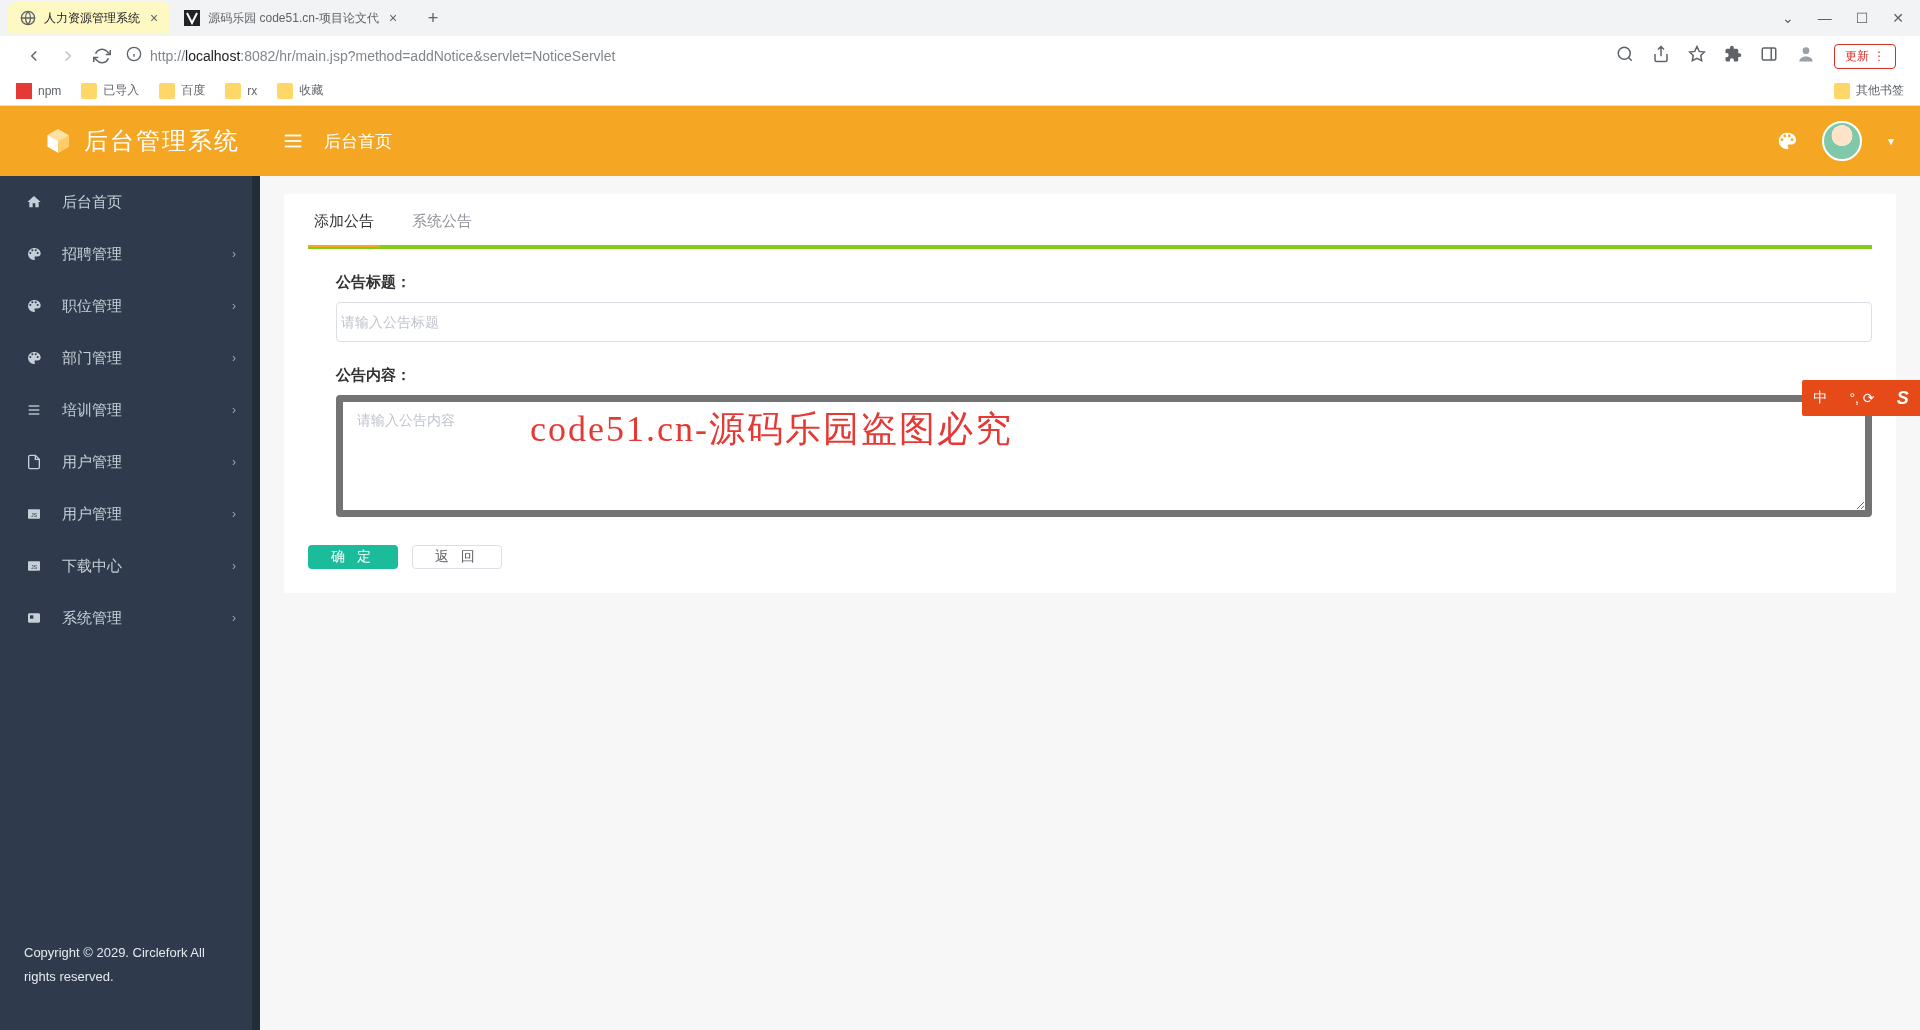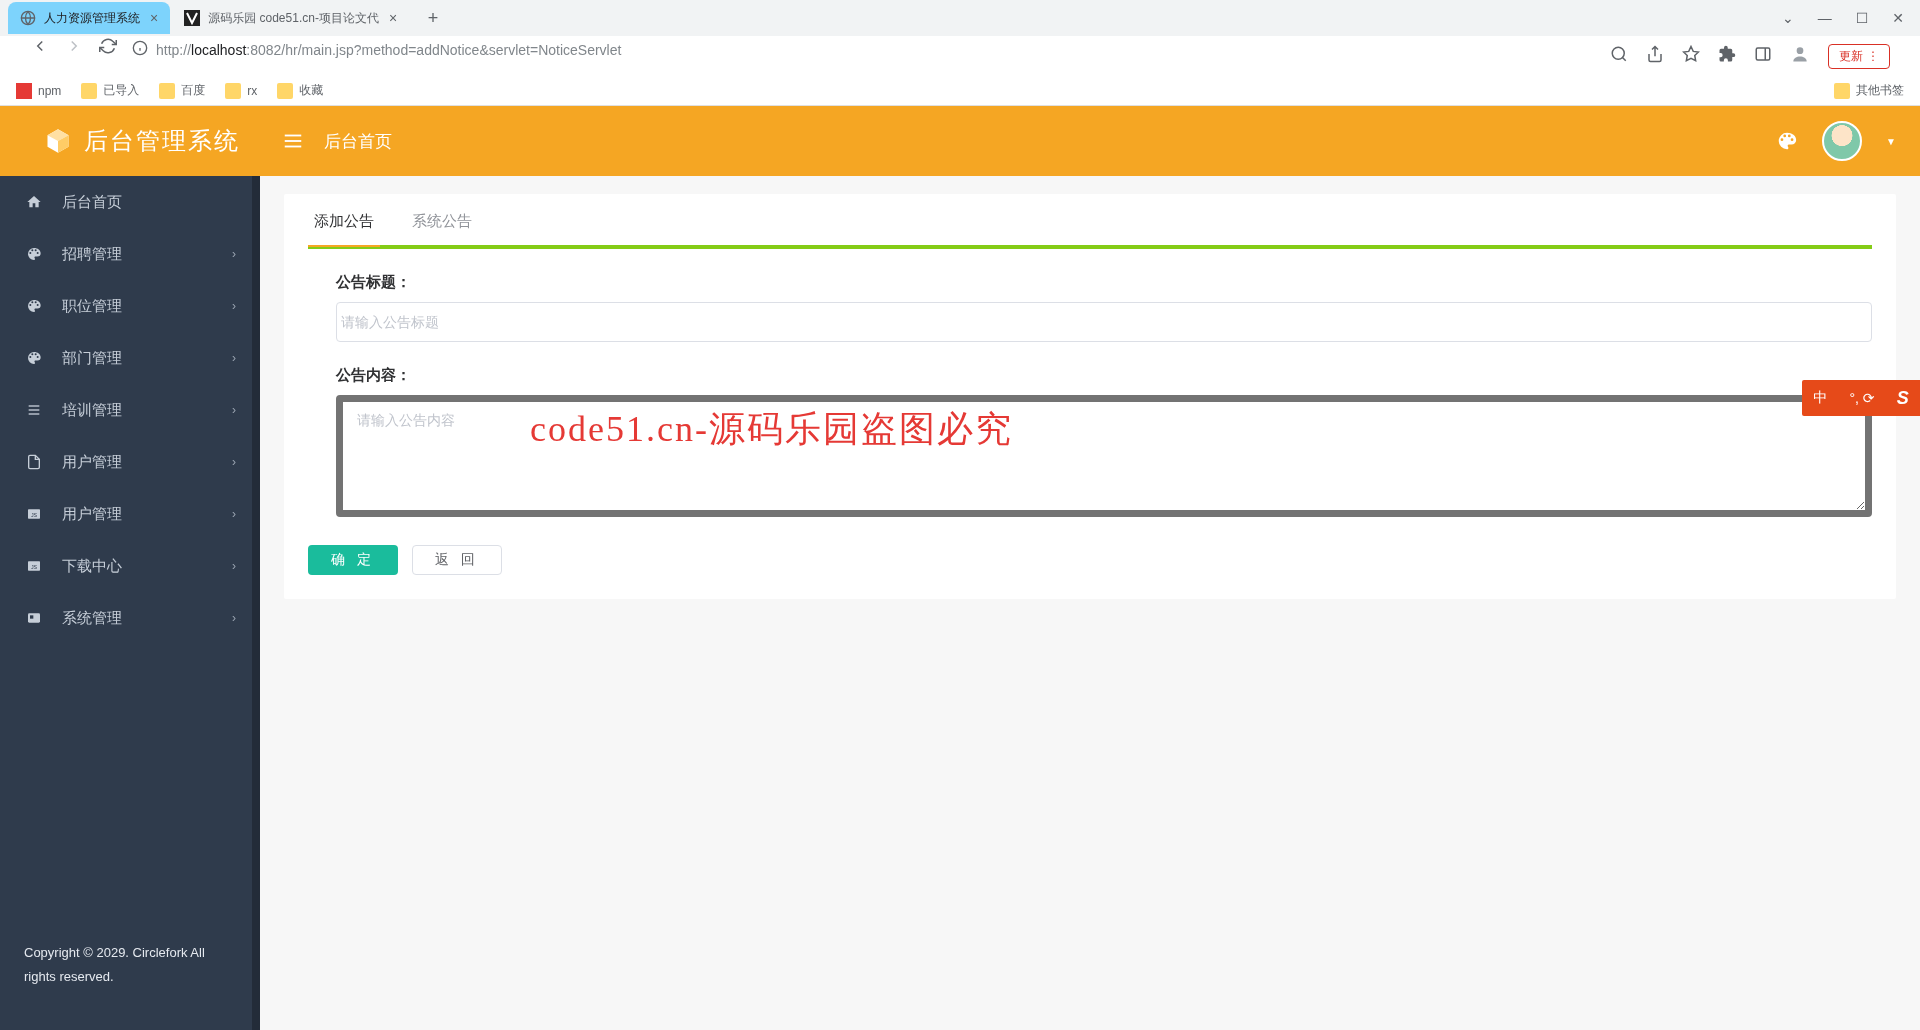--- a/index.html
+++ b/index.html
@@ -2,28 +2,28 @@
 <html><head>
 <meta charset="utf-8">
 <style>
 * { margin: 0; padding: 0; box-sizing: border-box; font-family: "Microsoft YaHei", Arial, sans-serif; }
 body { width: 1920px; height: 1030px; overflow: hidden; background: #fff; }
 
 
 .browser-chrome { background: #fff; }
 .tab-bar { display: flex; align-items: center; height: 36px; background: #f1f3f4; padding: 0 8px; }
 .tab { display: flex; align-items: center; height: 32px; padding: 0 12px; border-radius: 8px 8px 0 0; margin-right: 2px; font-size: 12px; color: #5f6368; max-width: 240px; }
-.tab.active { background: #7dd3fc; color: #202124; }
+.tab.active { background: #fef9c3; color: #202124; }
 .tab-favicon { width: 16px; height: 16px; margin-right: 8px; display: inline-flex; align-items: center; justify-content: center; }
 .tab-close { margin-left: 10px; color: #5f6368; cursor: pointer; font-size: 14px; }
 .tab-add { margin-left: 8px; font-size: 18px; color: #5f6368; cursor: pointer; width: 28px; text-align: center; }
 .window-controls { margin-left: auto; display: flex; gap: 24px; padding-right: 8px; color: #5f6368; }
 .window-controls span { cursor: pointer; font-size: 14px; }
 
-.addr-bar { display: flex; height: 40px; padding: 0 30px; gap: 14px; }
+.addr-bar { display: flex; align-items: center; height: 40px; padding: 0 24px; gap: 14px; }
 .nav-btn { width: 20px; height: 20px; display: inline-flex; align-items: center; justify-content: center; color: #5f6368; cursor: pointer; }
 .nav-btn.disabled { color: #bdc1c6; cursor: default; }
 .addr-input-wrap { flex: 1; display: flex; align-items: center; height: 28px; }
 .addr-icon { color: #5f6368; margin-right: 8px; }
 .addr-text { font-size: 14px; color: #202124; }
 .addr-text .gray { color: #80868b; }
 .addr-right { display: flex; align-items: center; gap: 18px; color: #5f6368; }
 .update-btn { border: 1px solid #d93025; color: #d93025; padding: 3px 10px; border-radius: 4px; font-size: 12px; display: flex; align-items: center; gap: 4px; }
 
 .bookmarks-bar { display: flex; align-items: center; height: 30px; padding: 0 16px; gap: 20px; font-size: 12px; color: #5f6368; border-bottom: 1px solid #e0e0e0; }
@@ -62,21 +62,21 @@
 .tab-pane.active::after { content: ""; position: absolute; left: 0; right: 0; bottom: -2px; height: 2px; background: #f5a623; }
 
 .form { padding-top: 24px; }
 .field-label { font-size: 15px; font-weight: 600; color: #303133; margin-bottom: 10px; }
 .text-input { width: 100%; height: 40px; border: 1px solid #dcdfe6; border-radius: 4px; padding: 0 4px; font-size: 14px; color: #6d28d9; }
 .text-input::placeholder { color: #c0c4cc; }
 .textarea { width: 100%; height: 122px; border: 7px solid #737373; border-radius: 4px; padding: 10px 14px; font-size: 14px; color: #606266; resize: vertical; outline: none; }
 .textarea::placeholder { color: #c0c4cc; }
 .field-group { margin-bottom: 24px; margin-left: 28px; }
 .btn-row { display: flex; gap: 14px; }
-.btn { height: 30px; padding: 0 22px; border-radius: 4px; font-size: 14px; cursor: pointer; border: 1px solid transparent; letter-spacing: 4px; }
+.btn { height: 24px; padding: 0 22px; border-radius: 4px; font-size: 14px; cursor: pointer; border: 1px solid transparent; letter-spacing: 4px; }
 .btn-primary { background: #1abc9c; color: #fff; }
 .btn-default { background: #fff; color: #606266; border-color: #dcdfe6; }
 
 .watermark { position: absolute; left: 530px; top: 405px; font-size: 36px; color: #e53935; font-family: "SimSun", serif; pointer-events: none; letter-spacing: 2px; }
 .ime-widget { position: absolute; right: 0; top: 380px; width: 118px; height: 36px; background: #e64a19; display: flex; align-items: center; justify-content: space-around; color: #fff; font-size: 14px; border-radius: 2px 0 0 2px; }
 .ime-widget .s-badge { font-weight: bold; font-size: 18px; font-style: italic; }
 </style>
 </head>
 <body>
 

